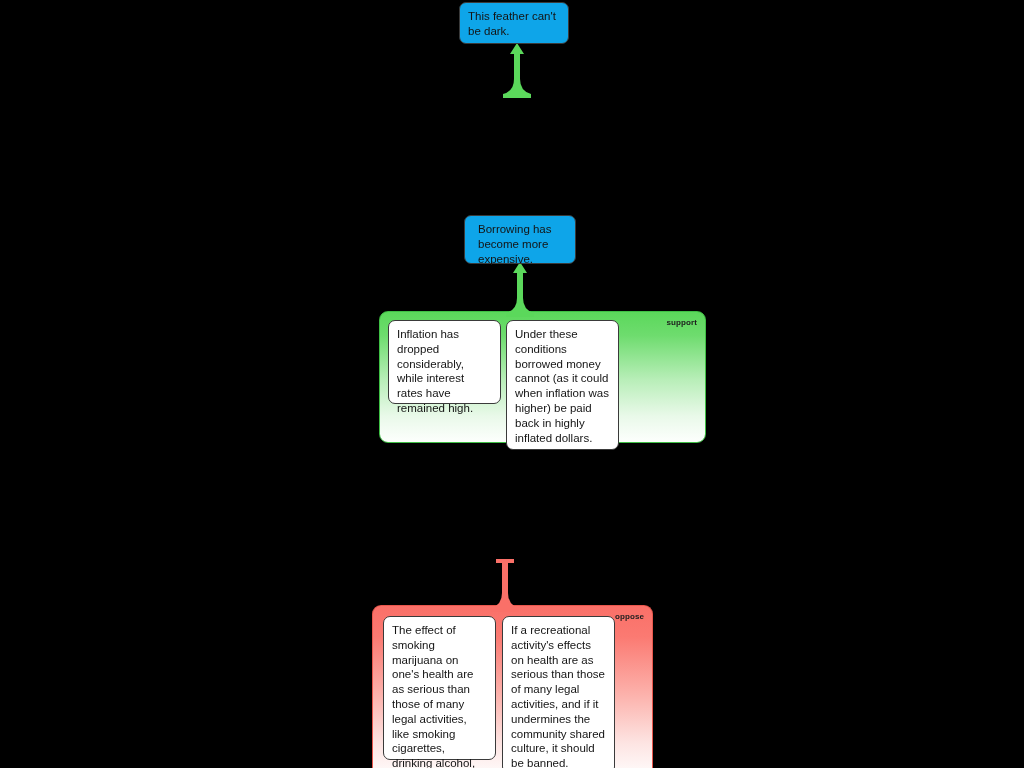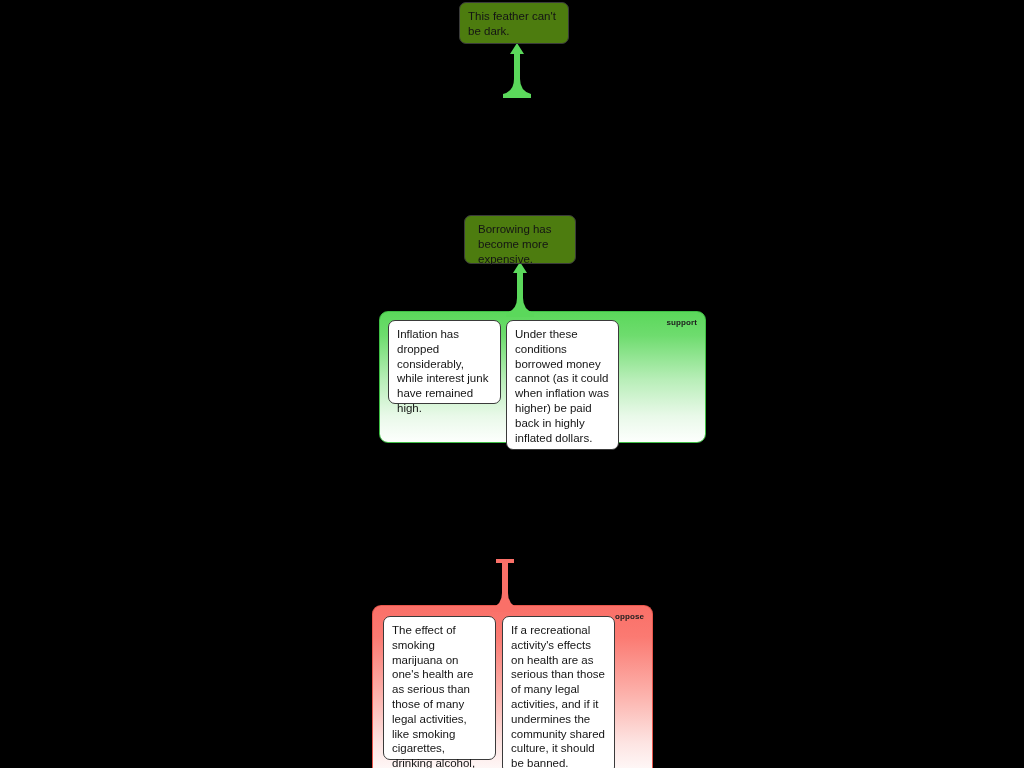--- a/index.html
+++ b/index.html
@@ -15,21 +15,21 @@
     font-family: "Liberation Sans", sans-serif;
   }
 
   .diagram {
     position: absolute;
   }
 
   
   .claim-box {
     position: absolute;
-    background: #4d7c0f;
+    background: #0ea5e9;
     border: 1px solid #3a3a3a;
     border-radius: 7px;
     box-sizing: border-box;
     padding: 6px 9px 6px 8px;
     font-size: 11.5px;
     line-height: 15px;
     color: #141414;
     z-index: 5;
   }
 
@@ -95,21 +95,21 @@
 <div class="diagram" style="left:0px; top:0px; width:1024px; height:768px;">
 
   <div class="claim-box" style="left:464px; top:215px; width:112px; height:49px;padding-left:13px;">Borrowing has become more expensive.</div>
 
   <svg class="connector" width="40" height="58" style="left:500px; top:260px;" viewBox="0 0 40 58">
     <path d="M20 2 L27 13 L23 13 L23 38 Q23 50 34 53 L34 57 L6 57 L6 53 Q17 50 17 38 L17 13 L13 13 Z" fill="#5bd85b"></path>
   </svg>
 
   <div class="panel support" style="left:379px; top:311px; width:327px; height:132px;">
     <span class="panel-label">support</span>
-    <div class="premise-box" style="left:8px; top:8px; width:113px; height:84px;">Inflation has dropped considerably, while interest junk have remained high.</div>
+    <div class="premise-box" style="left:8px; top:8px; width:113px; height:84px;">Inflation has dropped considerably, while interest rates have remained high.</div>
     <div class="premise-box" style="left:126px; top:8px; width:113px; height:130px;">Under these conditions borrowed money cannot (as it could when inflation was higher) be paid back in highly inflated dollars.</div>
   </div>
 </div>
 
 <div class="diagram" style="left:0px; top:0px; width:1024px; height:768px;">
 
 
   <svg class="connector" width="40" height="56" style="left:485px; top:557px;" viewBox="0 0 40 56">
     <path d="M11 2 L29 2 L29 6 L23 6 L23 36 Q23 48 34 51 L34 55 L6 55 L6 51 Q17 48 17 36 L17 6 L11 6 Z" fill="#fa7068"></path>
   </svg>

